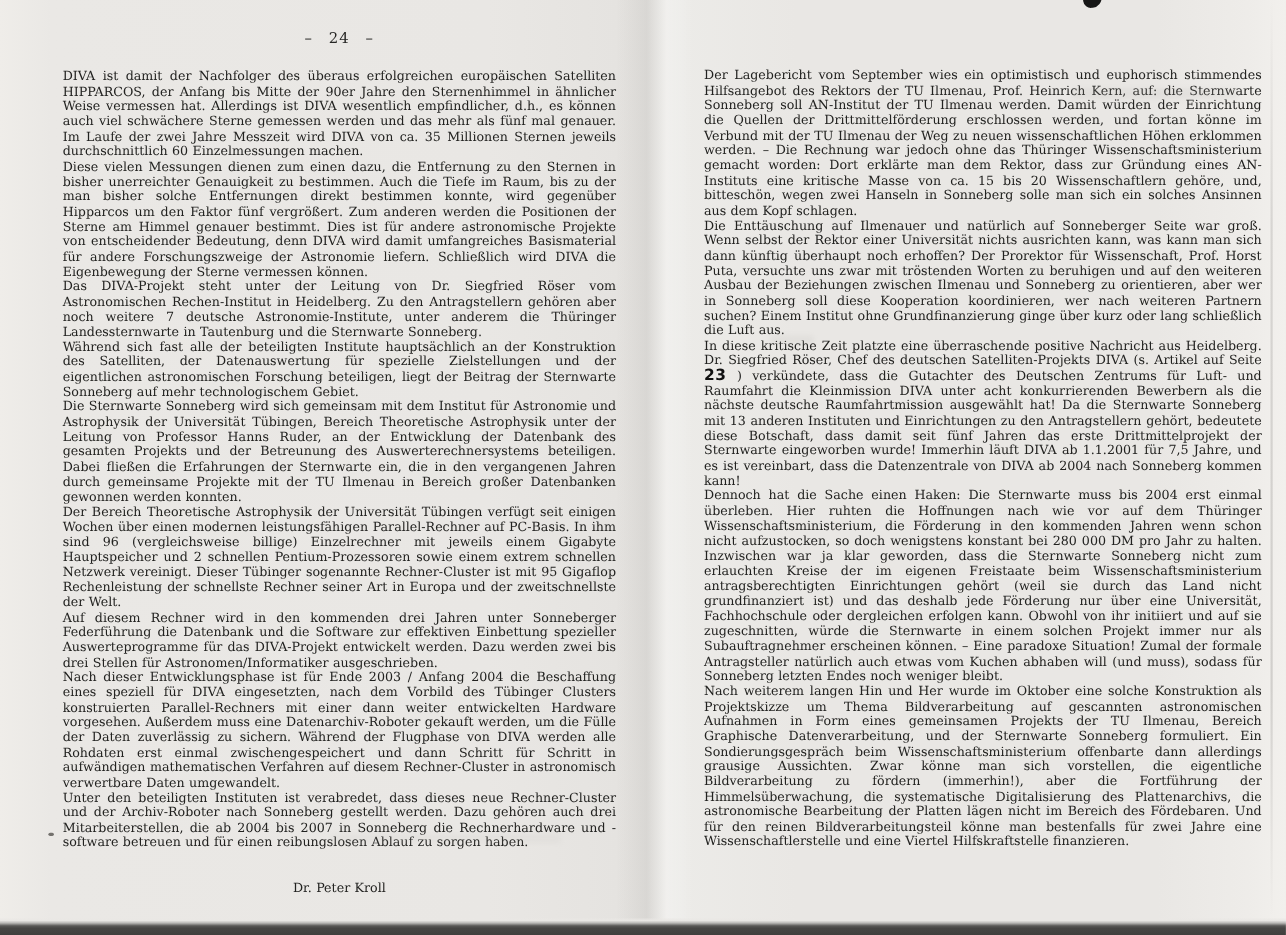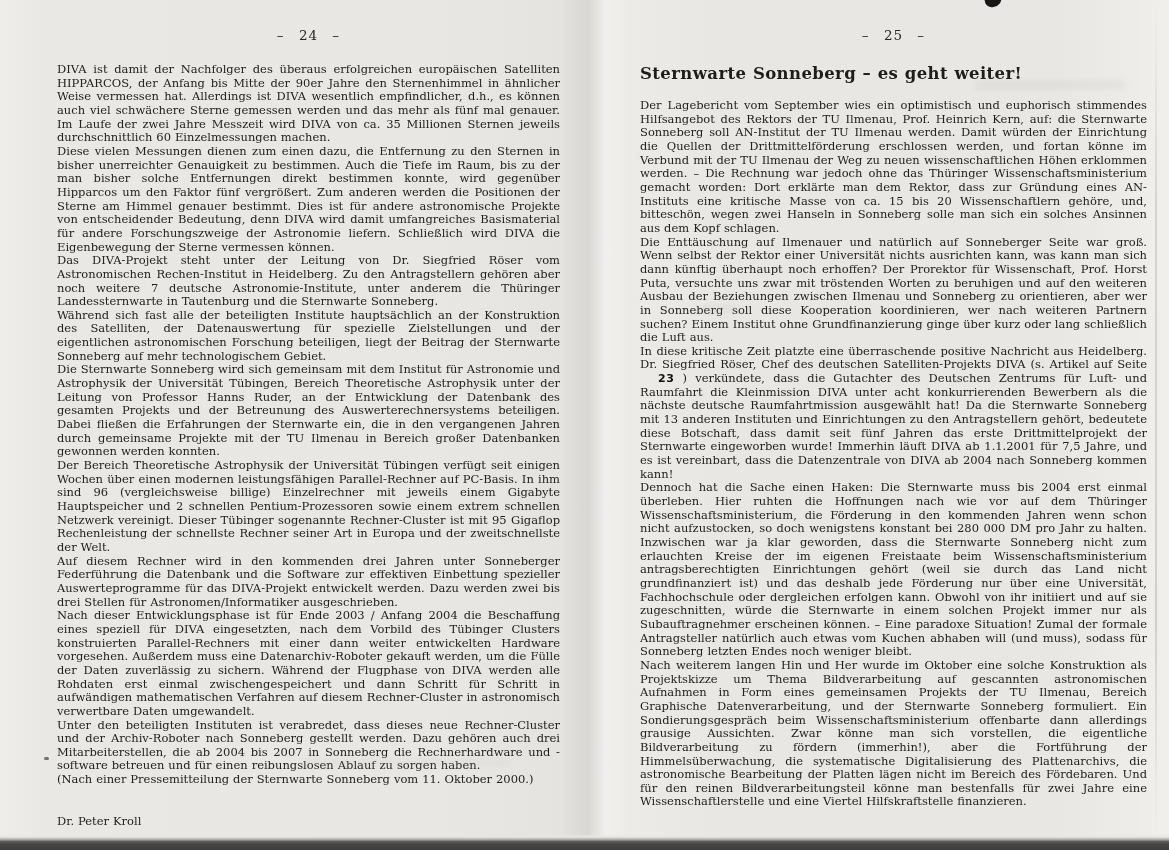--- a/index.html
+++ b/index.html
@@ -67,29 +67,28 @@
     font-size: 16.5px;
     line-height: 20px;
     font-weight: 700;
     letter-spacing: 0.4px;
     text-align: left;
     color: #1d1d1b;
   }
   .attribution { margin: 0; }
   .signature {
     margin-top: 28px !important;
-    text-align: left;
+    text-align: center;
   }
   .page-ref {
     font-family: "DejaVu Sans", "Liberation Sans", sans-serif;
     font-weight: 700;
-    font-size: 11px;
+    font-size: 14px;
     letter-spacing: 0.5px;
     color: #111;
-    margin-left: 18px;
   }
 
   
   .bottom-edge {
     position: absolute;
     left: 0; bottom: 0;
     width: 100%; height: 16px;
     background: linear-gradient(180deg,
       rgba(233,231,228,0) 0%, #e9e7e4 18%,
       #b9b8b5 32%, #5a5957 48%, #474644 62%, #403f3d 100%);
@@ -144,29 +143,26 @@
     <div class="col">
       <p>DIVA ist damit der Nachfolger des überaus erfolgreichen europäischen Satelliten HIPPARCOS, der Anfang bis Mitte der 90er Jahre den Sternenhimmel in ähnlicher Weise vermessen hat. Allerdings ist DIVA wesentlich empfindlicher, d.h., es können auch viel schwächere Sterne gemessen werden und das mehr als fünf mal genauer. Im Laufe der zwei Jahre Messzeit wird DIVA von ca. 35 Millionen Sternen jeweils durchschnittlich 60 Einzelmessungen machen.</p>
       <p>Diese vielen Messungen dienen zum einen dazu, die Entfernung zu den Sternen in bisher unerreichter Genauigkeit zu bestimmen. Auch die Tiefe im Raum, bis zu der man bisher solche Entfernungen direkt bestimmen konnte, wird gegenüber Hipparcos um den Faktor fünf vergrößert. Zum anderen werden die Positionen der Sterne am Himmel genauer bestimmt. Dies ist für andere astronomische Projekte von entscheidender Bedeutung, denn DIVA wird damit umfangreiches Basismaterial für andere Forschungszweige der Astronomie liefern. Schließlich wird DIVA die Eigenbewegung der Sterne vermessen können.</p>
       <p>Das DIVA-Projekt steht unter der Leitung von Dr. Siegfried Röser vom Astronomischen Rechen-Institut in Heidelberg. Zu den Antragstellern gehören aber noch weitere 7 deutsche Astronomie-Institute, unter anderem die Thüringer Landessternwarte in Tautenburg und die Sternwarte Sonneberg.</p>
       <p>Während sich fast alle der beteiligten Institute hauptsächlich an der Konstruktion des Satelliten, der Datenauswertung für spezielle Zielstellungen und der eigentlichen astronomischen Forschung beteiligen, liegt der Beitrag der Sternwarte Sonneberg auf mehr technologischem Gebiet.</p>
       <p>Die Sternwarte Sonneberg wird sich gemeinsam mit dem Institut für Astronomie und Astrophysik der Universität Tübingen, Bereich Theoretische Astrophysik unter der Leitung von Professor Hanns Ruder, an der Entwicklung der Datenbank des gesamten Projekts und der Betreunung des Auswerterechnersystems beteiligen. Dabei fließen die Erfahrungen der Sternwarte ein, die in den vergangenen Jahren durch gemeinsame Projekte mit der TU Ilmenau in Bereich großer Datenbanken gewonnen werden konnten.</p>
       <p>Der Bereich Theoretische Astrophysik der Universität Tübingen verfügt seit einigen Wochen über einen modernen leistungsfähigen Parallel-Rechner auf PC-Basis. In ihm sind 96 (vergleichsweise billige) Einzelrechner mit jeweils einem Gigabyte Hauptspeicher und 2 schnellen Pentium-Prozessoren sowie einem extrem schnellen Netzwerk vereinigt. Dieser Tübinger sogenannte Rechner-Cluster ist mit 95 Gigaflop Rechenleistung der schnellste Rechner seiner Art in Europa und der zweitschnellste der Welt.</p>
       <p>Auf diesem Rechner wird in den kommenden drei Jahren unter Sonneberger Federführung die Datenbank und die Software zur effektiven Einbettung spezieller Auswerteprogramme für das DIVA-Projekt entwickelt werden. Dazu werden zwei bis drei Stellen für Astronomen/Informatiker ausgeschrieben.</p>
       <p>Nach dieser Entwicklungsphase ist für Ende 2003 / Anfang 2004 die Beschaffung eines speziell für DIVA eingesetzten, nach dem Vorbild des Tübinger Clusters konstruierten Parallel-Rechners mit einer dann weiter entwickelten Hardware vorgesehen. Außerdem muss eine Datenarchiv-Roboter gekauft werden, um die Fülle der Daten zuverlässig zu sichern. Während der Flugphase von DIVA werden alle Rohdaten erst einmal zwischengespeichert und dann Schritt für Schritt in aufwändigen mathematischen Verfahren auf diesem Rechner-Cluster in astronomisch verwertbare Daten umgewandelt.</p>
       <p>Unter den beteiligten Instituten ist verabredet, dass dieses neue Rechner-Cluster und der Archiv-Roboter nach Sonneberg gestellt werden. Dazu gehören auch drei Mitarbeiterstellen, die ab 2004 bis 2007 in Sonneberg die Rechnerhardware und -software betreuen und für einen reibungslosen Ablauf zu sorgen haben.</p>
-      <p class="attribution">(Nach einer Pressemitteilung der Sternwarte Sonneberg vom 11. Oktober 2000.)</p>
       <p class="signature">Dr. Peter Kroll</p>
     </div>
   </div>
 
   <div class="page page-right">
-    <div class="page-num">– 25 –</div>
     <div class="col">
-      <h2>Sternwarte Sonneberg – es geht weiter!</h2>
       <p>Der Lagebericht vom September wies ein optimistisch und euphorisch stimmendes Hilfsangebot des Rektors der TU Ilmenau, Prof. Heinrich Kern, auf: die Sternwarte Sonneberg soll AN-Institut der TU Ilmenau werden. Damit würden der Einrichtung die Quellen der Drittmittelförderung erschlossen werden, und fortan könne im Verbund mit der TU Ilmenau der Weg zu neuen wissenschaftlichen Höhen erklommen werden. – Die Rechnung war jedoch ohne das Thüringer Wissenschaftsministerium gemacht worden: Dort erklärte man dem Rektor, dass zur Gründung eines AN-Instituts eine kritische Masse von ca. 15 bis 20 Wissenschaftlern gehöre, und, bitteschön, wegen zwei Hanseln in Sonneberg solle man sich ein solches Ansinnen aus dem Kopf schlagen.</p>
       <p>Die Enttäuschung auf Ilmenauer und natürlich auf Sonneberger Seite war groß. Wenn selbst der Rektor einer Universität nichts ausrichten kann, was kann man sich dann künftig überhaupt noch erhoffen? Der Prorektor für Wissenschaft, Prof. Horst Puta, versuchte uns zwar mit tröstenden Worten zu beruhigen und auf den weiteren Ausbau der Beziehungen zwischen Ilmenau und Sonneberg zu orientieren, aber wer in Sonneberg soll diese Kooperation koordinieren, wer nach weiteren Partnern suchen? Einem Institut ohne Grundfinanzierung ginge über kurz oder lang schließlich die Luft aus.</p>
       <p><span>In diese kritische Zeit platzte eine überraschende positive Nachricht aus Heidelberg. Dr. Siegfried Röser, Chef des deutschen Satelliten-Projekts DIVA (s. Artikel auf Seite </span><span class="page-ref">23</span><span> ) verkündete, dass die Gutachter des Deutschen Zentrums für Luft- und Raumfahrt die Kleinmission DIVA unter acht konkurrierenden Bewerbern als die nächste deutsche Raumfahrtmission ausgewählt hat! Da die Sternwarte Sonneberg mit 13 anderen Instituten und Einrichtungen zu den Antragstellern gehört, bedeutete diese Botschaft, dass damit seit fünf Jahren das erste Drittmittelprojekt der Sternwarte eingeworben wurde! Immerhin läuft DIVA ab 1.1.2001 für 7,5 Jahre, und es ist vereinbart, dass die Datenzentrale von DIVA ab 2004 nach Sonneberg kommen kann!</span></p>
       <p>Dennoch hat die Sache einen Haken: Die Sternwarte muss bis 2004 erst einmal überleben. Hier ruhten die Hoffnungen nach wie vor auf dem Thüringer Wissenschaftsministerium, die Förderung in den kommenden Jahren wenn schon nicht aufzustocken, so doch wenigstens konstant bei 280 000 DM pro Jahr zu halten. Inzwischen war ja klar geworden, dass die Sternwarte Sonneberg nicht zum erlauchten Kreise der im eigenen Freistaate beim Wissenschaftsministerium antragsberechtigten Einrichtungen gehört (weil sie durch das Land nicht grundfinanziert ist) und das deshalb jede Förderung nur über eine Universität, Fachhochschule oder dergleichen erfolgen kann. Obwohl von ihr initiiert und auf sie zugeschnitten, würde die Sternwarte in einem solchen Projekt immer nur als Subauftragnehmer erscheinen können. – Eine paradoxe Situation! Zumal der formale Antragsteller natürlich auch etwas vom Kuchen abhaben will (und muss), sodass für Sonneberg letzten Endes noch weniger bleibt.</p>
       <p>Nach weiterem langen Hin und Her wurde im Oktober eine solche Konstruktion als Projektskizze um Thema Bildverarbeitung auf gescannten astronomischen Aufnahmen in Form eines gemeinsamen Projekts der TU Ilmenau, Bereich Graphische Datenverarbeitung, und der Sternwarte Sonneberg formuliert. Ein Sondierungsgespräch beim Wissenschaftsministerium offenbarte dann allerdings grausige Aussichten. Zwar könne man sich vorstellen, die eigentliche Bildverarbeitung zu fördern (immerhin!), aber die Fortführung der Himmelsüberwachung, die systematische Digitalisierung des Plattenarchivs, die astronomische Bearbeitung der Platten lägen nicht im Bereich des Fördebaren. Und für den reinen Bildverarbeitungsteil könne man bestenfalls für zwei Jahre eine Wissenschaftlerstelle und eine Viertel Hilfskraftstelle finanzieren.</p>
     </div>
   </div>
 
   <div class="ghost ghost-1"></div>
   <div class="ghost ghost-2"></div>

